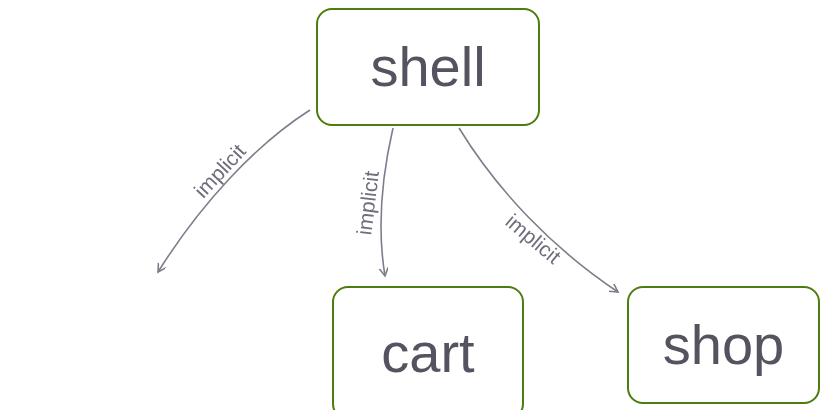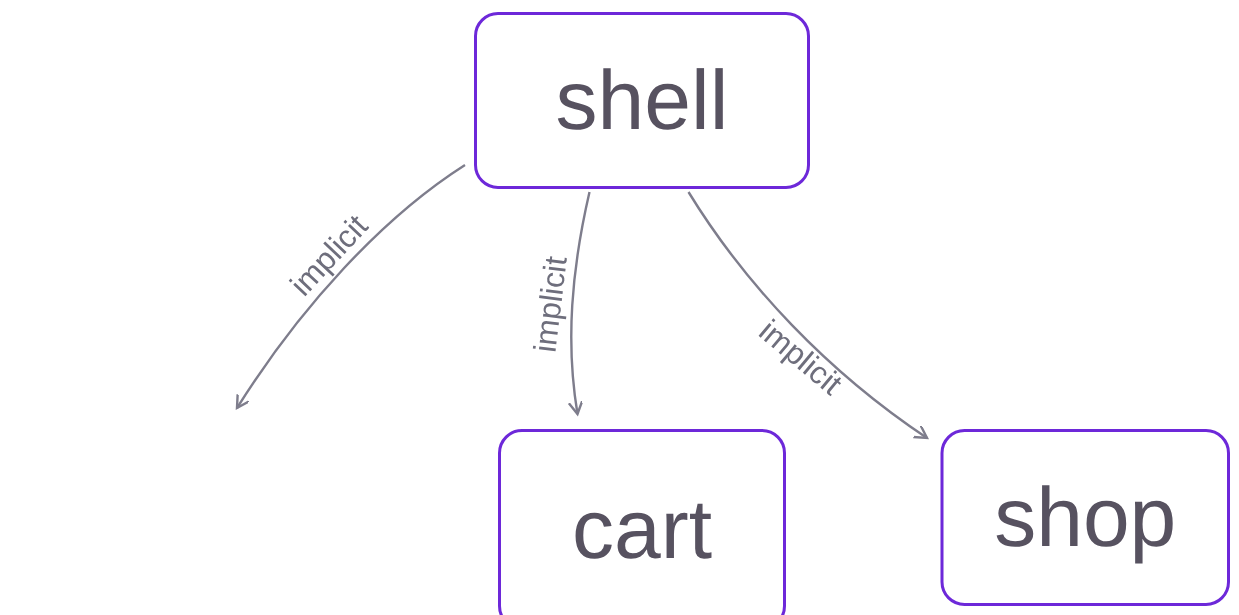--- a/index.html
+++ b/index.html
@@ -28,21 +28,21 @@
     fill: none;
     stroke: #7e7d8c;
     stroke-width: 1.6;
   }
   .node {
     position: absolute;
     display: flex;
     align-items: center;
     justify-content: center;
     background: #ffffff;
-    border: 2px solid #6d28d9;
+    border: 2px solid #4d7c0f;
     border-radius: 16px;
     color: #575260;
     font-size: 56px;
     line-height: 1;
     box-sizing: border-box;
     user-select: none;
   }
   .edge-label {
     position: absolute;
     color: #6e6e7c;

